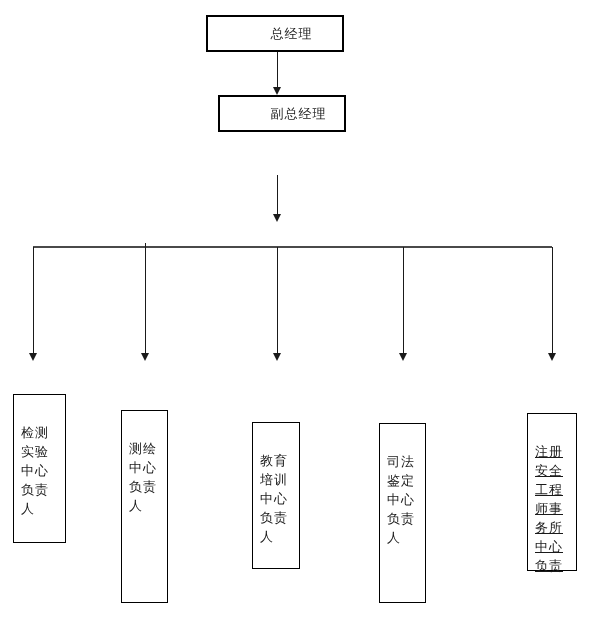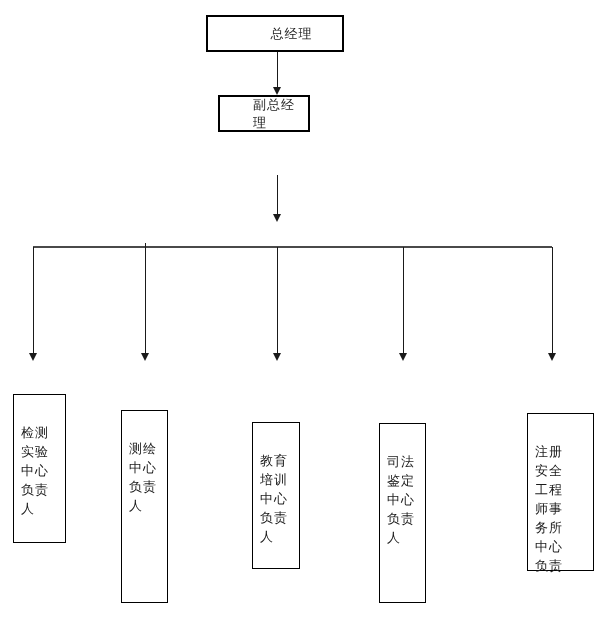--- a/index.html
+++ b/index.html
@@ -25,34 +25,34 @@
   .top-box {
     border-width: 2px;
     display: flex;
     align-items: center;
     justify-content: center;
     font-size: 13px;
     letter-spacing: 1px;
     padding-left: 33px;
   }
   .gm  { left: 206px; top: 15px;  width: 138px; height: 37px; }
-  .dgm { left: 218px; top: 95px;  width: 92px; height: 37px; }
+  .dgm { left: 218px; top: 95px;  width: 128px; height: 37px; }
 
   .dept {
     font-size: 13px;
     line-height: 19px;
     letter-spacing: 1px;
     padding: 9px 2px 0 7px;
     white-space: pre-line;
   }
   .d1 { left: 13px;  top: 394px; width: 53px; height: 149px; }
   .d2 { left: 121px; top: 410px; width: 47px; height: 193px; }
   .d3 { left: 252px; top: 422px; width: 48px; height: 147px; }
   .d4 { left: 379px; top: 423px; width: 47px; height: 180px; }
-  .d5 { left: 527px; top: 413px; width: 67px; height: 158px; }
+  .d5 { left: 527px; top: 413px; width: 50px; height: 158px; text-decoration: underline; }
 
   .varrow {
     position: absolute;
     width: 1px;
     background: #1a1a1a;
   }
   .varrow::after {
     content: "";
     position: absolute;
     left: -4px;

